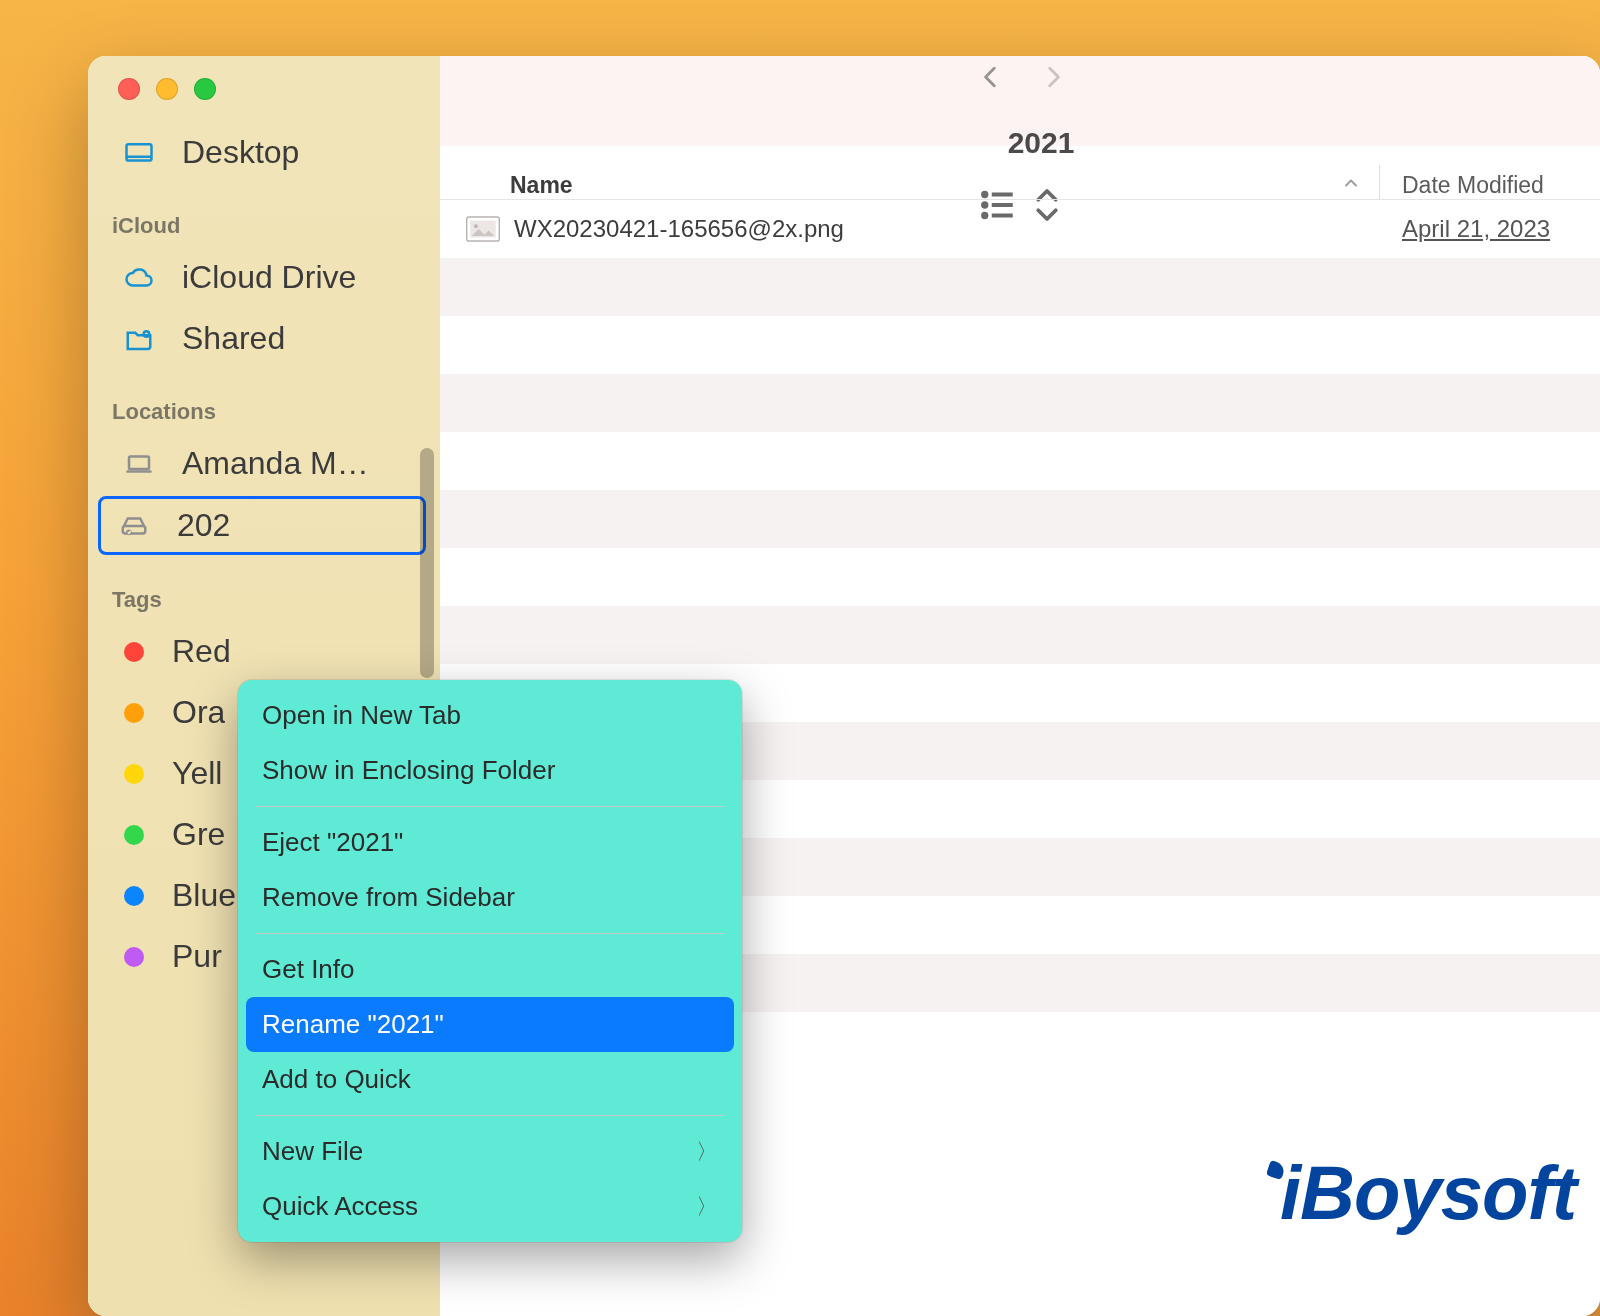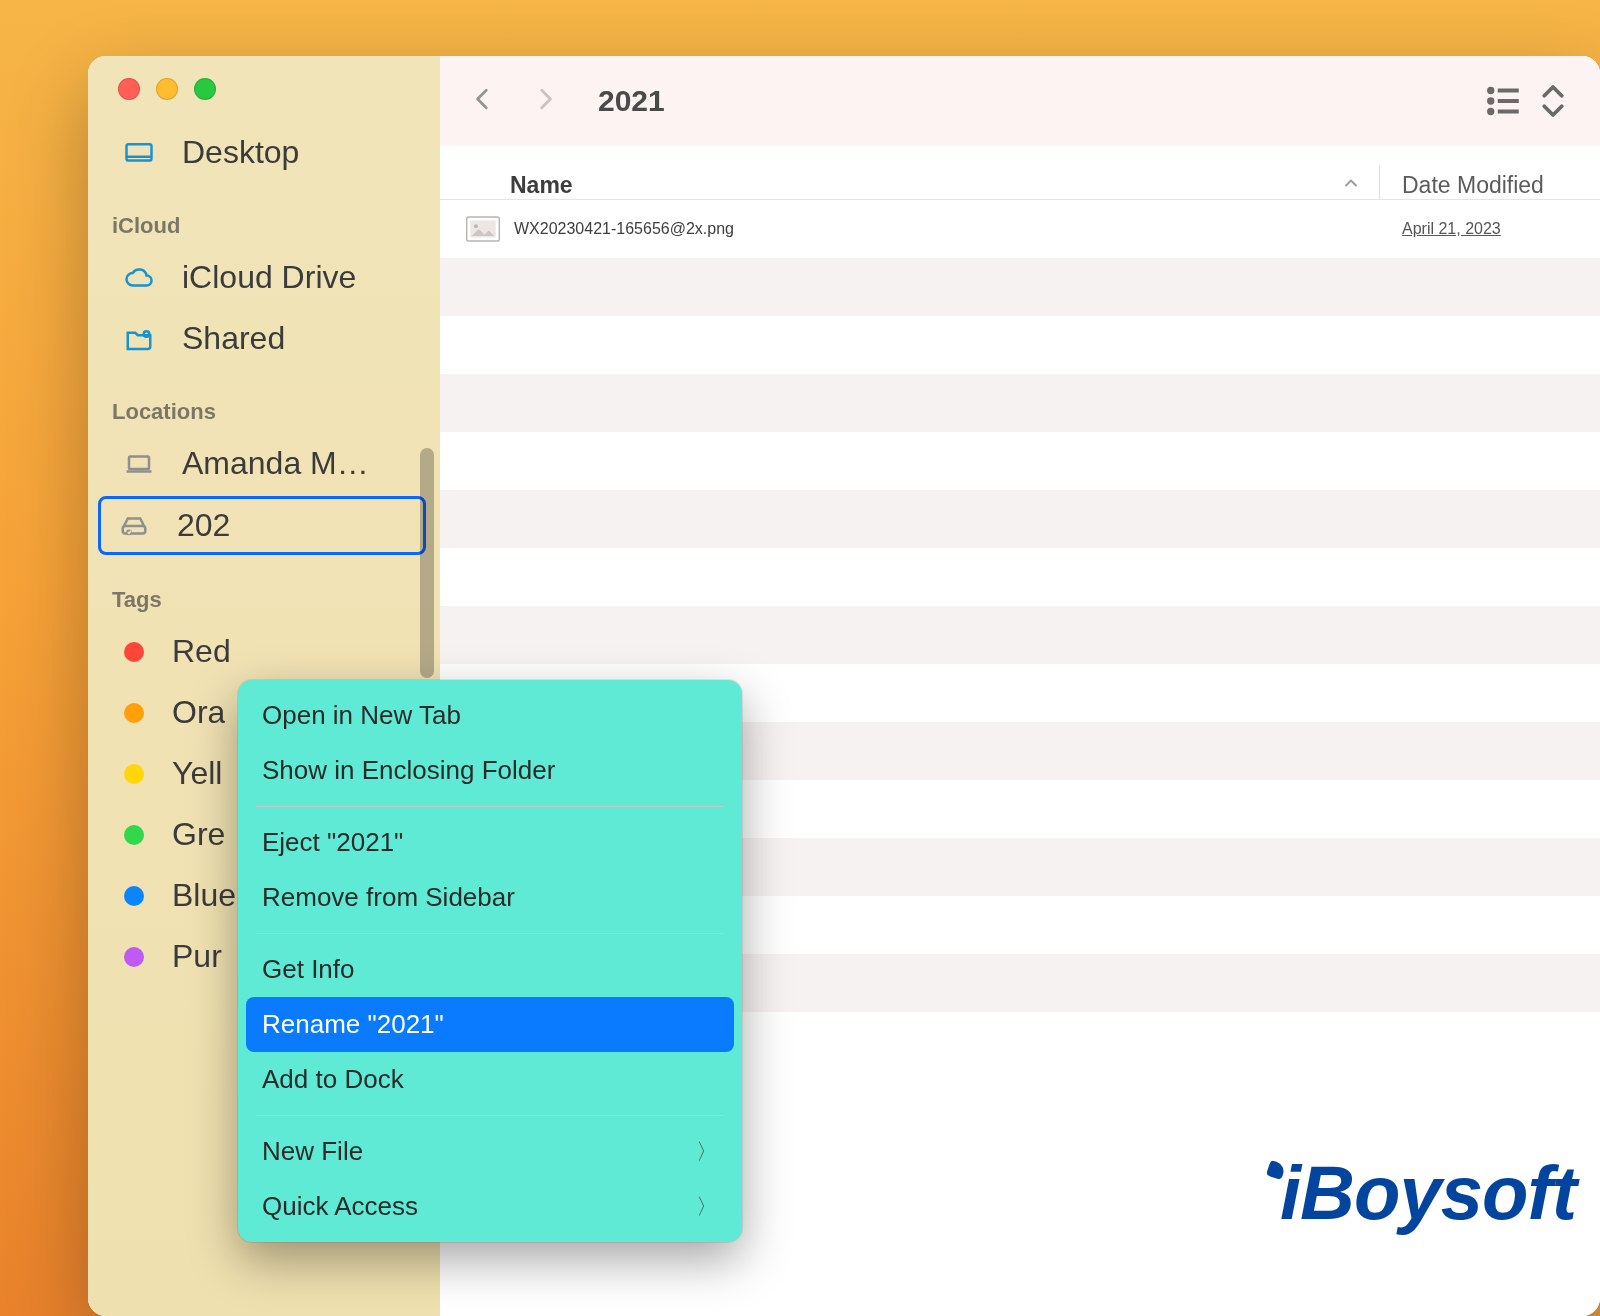--- a/index.html
+++ b/index.html
@@ -79,21 +79,22 @@
 
   
   .main { flex:1; display:flex; flex-direction:column; background:#fff; position:relative; }
 
   .toolbar {
     height:90px;
     background:#fcf3f2;
     display:flex;
     align-items:center;
     padding: 0 26px 0 30px;
-    gap: 2px;
+    gap: 24px;
+    flex-direction: column;
   }
   .nav-arrows { display:flex; gap:36px; color:#979393; }
   .nav-arrows svg { width:26px; height:42px; }
   .title {
     font-size:30px;
     font-weight:700;
     color:#4a4a4a;
     margin-left: 38px;
     flex:1;
   }
@@ -111,21 +112,21 @@
   }
   .col-name { flex: 1 1 auto; padding-left:70px; }
   .sort-ind { padding: 0 18px; color:#9e9e9e; }
   .col-divider { width:1px; height:34px; background:#e2dedd; }
   .col-date { width: 220px; padding-left: 22px; font-weight:500; color:#5b5b5b; }
 
   .file-list { flex:1; overflow:hidden; }
   .file-row {
     display:flex; align-items:center;
     height:58px;
-    font-size:16px;
+    font-size:24px;
     color:#3d3d3d;
   }
   .file-row.alt { background:#f6f2f1; }
   .file-row .file-icon { width:34px; height:26px; margin:0 14px 0 26px; }
   .file-row .file-name { flex:1; }
   .file-row .file-date { width:220px; padding-left:22px; color:#555; white-space:nowrap;text-decoration:underline; }
 
   
   .ctx-menu {
     position:absolute;
@@ -353,21 +354,21 @@
       <span>Remove from Sidebar</span>
     </div>
   <div class="ctx-sep"></div>
   <div class="ctx-item">
       <span>Get Info</span>
     </div>
   <div class="ctx-item highlight">
       <span>Rename "2021"</span>
     </div>
   <div class="ctx-item">
-      <span>Add to Dock</span>
+      <span>Add to Quick</span>
     </div>
   <div class="ctx-sep"></div>
   <div class="ctx-item">
     <span>New File</span>
     <span class="chev">〉</span>
   </div>
   <div class="ctx-item">
     <span>Quick Access</span>
     <span class="chev">〉</span>
   </div>

